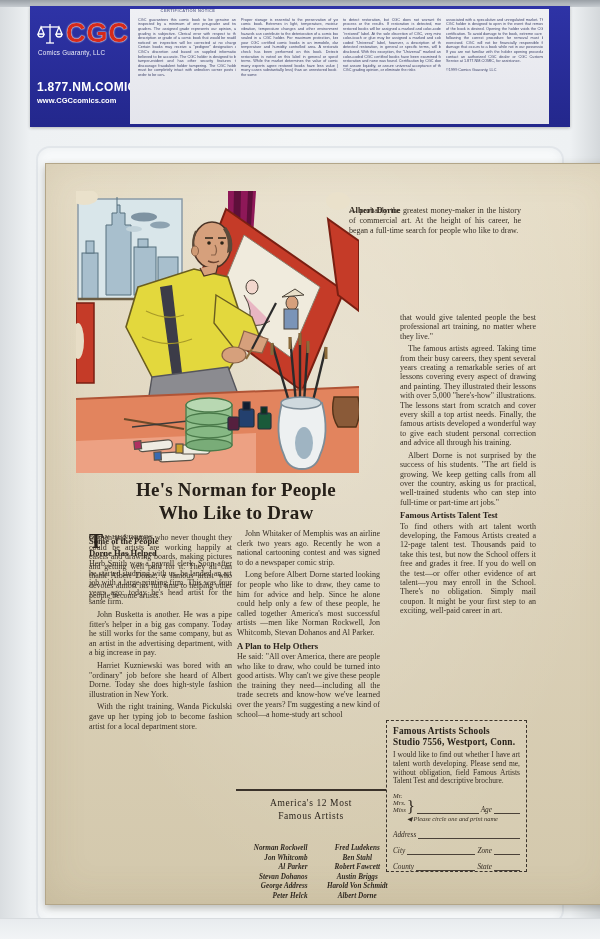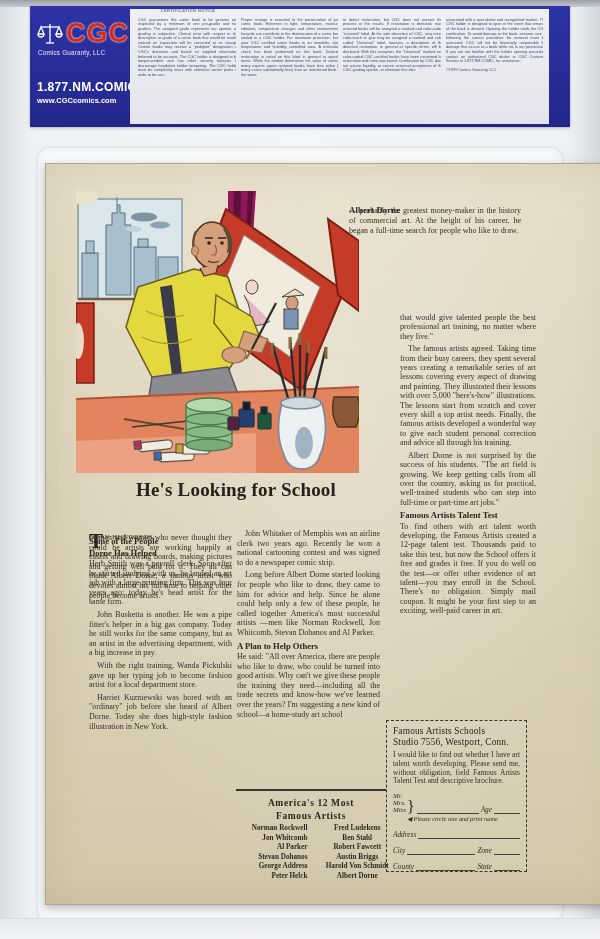--- a/index.html
+++ b/index.html
@@ -65,32 +65,32 @@
     text-align:left; color:#2b241d; margin:3px 0 1px 0; }
   .col1 { left:43px; top:369px; width:143px; }
   .col2 { left:191px; top:365px; width:143px; }
   .col3 { left:354px; top:149px; width:136px; line-height:9.4px; }
 
   .dropcap { float:left; font-weight:bold; font-size:21px; line-height:17px; padding-right:2px; color:#27211a; }
   .lead-caps { font-size:7px; letter-spacing:.4px; }
 
   .divider { left:190px; top:625px; width:150px; height:0; border-top:2px solid #3a322a; }
   .famous { left:176px; top:633px; width:178px; text-align:center; }
-  .famous-title { position:static; display:block; font-weight:bold; font-size:9.5px; line-height:13px;
+  .famous-title { position:static; display:block; font-weight:normal; font-size:9.5px; line-height:13px;
     letter-spacing:.6px; color:#2b241d; }
-  .famous-cols { position:static; display:flex; gap:7px; margin-top:1px;
-    font-weight:bold; font-size:7.2px; line-height:9.5px; color:#2f2820; }
+  .famous-cols { position:static; display:flex; gap:7px; margin-top:21px;
+    font-weight:bold; font-size:7.2px; line-height:9.5px; color:#2f2820;font-style:italic; }
   .famous-left { flex:1; text-align:right; }
   .famous-right { flex:1; text-align:center; }
   .famous-cols div { position:static; }
 
   .coupon { left:340px; top:556px; width:141px; height:152px; border:1.6px dashed #3a332b;
     padding:5px 6px 4px 6px; background:rgba(255,255,255,.06); }
   .coupon * { position:static; }
-  .coupon-title { display:block; font-weight:normal; font-size:9.3px; line-height:11px; color:#27211a; letter-spacing:.2px; }
+  .coupon-title { display:block; font-weight:bold; font-size:9.3px; line-height:11px; color:#27211a; letter-spacing:.2px; }
   .coupon-body { display:block; font-size:7.5px; line-height:8.8px; text-align:justify; margin-top:3px; }
   .form-row { display:flex; align-items:flex-end; margin-top:7px; font-style:italic; font-size:7.3px; }
   .fline { flex:1 1 auto; border-bottom:1px solid #4a4138; height:8px; }
   .fline.short { flex:0 0 26px; }
   .flabel { padding-right:2px; white-space:nowrap; }
   .name-stack { font-style:italic; font-size:6.8px; line-height:6.8px; }
   .brace { font-size:17px; line-height:14px; font-style:normal; padding:0 2px 0 1px; }
   .circle-note { display:block; font-style:italic; font-size:6.4px; margin-top:1px; padding-left:14px; }
   .age-label { padding:0 2px; white-space:nowrap; }
 </style>
@@ -279,35 +279,36 @@
 
     <div class="bodycol col3">
       <p class="noindent">that would give talented people the best professional art training, no matter where they live."</p>
       <p>The famous artists agreed. Taking time from their busy careers, they spent several years creating a remarkable series of art lessons covering every aspect of drawing and painting. They illustrated their lessons with over 5,000 "here's-how" illustrations. The lessons start from scratch and cover every skill a top artist needs. Finally, the famous artists developed a wonderful way to give each student personal correction and advice all through his training.</p>
       <p>Albert Dorne is not surprised by the success of his students. "The art field is growing. We keep getting calls from all over the country, asking us for practical, well-trained students who can step into full-time or part-time art jobs."</p>
       <span class="subhead">Famous Artists Talent Test</span>
       <p class="noindent">To find others with art talent worth developing, the Famous Artists created a 12-page talent test. Thousands paid to take this test, but now the School offers it free and grades it free. If you do well on the test—or offer other evidence of art talent—you may enroll in the School. There's no obligation. Simply mail coupon. It might be your first step to an exciting, well-paid career in art.</p>
     </div>
 
     <div class="headline">
-      <div style="position:static">He's Looking for School</div>
+      <div style="position:static">He's Norman for People</div>
+      <div style="position:static">Who Like to Draw</div>
     </div>
 
     <div class="bodycol col1">
       <p class="noindent">
           <span class="dropcap">T</span>
           <span class="lead-caps">ODAY HUNDREDS</span>
           <span> of men and women who never thought they could be artists are working happily at easels and drawing boards, making pictures and getting well paid for it. They all can thank Albert Dorne, a famous artist who devotes almost his full time to helping other people become artists.</span>
         </p>
       <span class="subhead">Some of the People</span>
       <span class="subhead" style="margin-top:0">Dorne Has Helped</span>
       <p class="noindent">Herb Smith was a payroll clerk. Soon after he started studying with us, he landed an art job with a large printing firm. This was four years ago; today he's head artist for the same firm.</p>
       <p>John Busketta is another. He was a pipe fitter's helper in a big gas company. Today he still works for the same company, but as an artist in the advertising department, with a big increase in pay.</p>
+      <p>Harriet Kuzniewski was bored with an "ordinary" job before she heard of Albert Dorne. Today she does high-style fashion illustration in New York.</p>
       <p>With the right training, Wanda Pickulski gave up her typing job to become fashion artist for a local department store.</p>
-      <p>Harriet Kuzniewski was bored with an "ordinary" job before she heard of Albert Dorne. Today she does high-style fashion illustration in New York.</p>
     </div>
 
     <div class="bodycol col2">
       <p>John Whitaker of Memphis was an airline clerk two years ago. Recently he won a national cartooning contest and was signed to do a newspaper comic strip.</p>
       <p>Long before Albert Dorne started looking for people who like to draw, they came to him for advice and help. Since he alone could help only a few of these people, he called together America's most successful artists —men like Norman Rockwell, Jon Whitcomb, Stevan Dohanos and Al Parker.</p>
       <span class="subhead">A Plan to Help Others</span>
       <p class="noindent">He said: "All over America, there are people who like to draw, who could be turned into good artists. Why can't we give these people the training they need—including all the trade secrets and know-how we've learned over the years? I'm suggesting a new kind of school—a home-study art school</p>
     </div>
 
     <div class="divider"></div>

